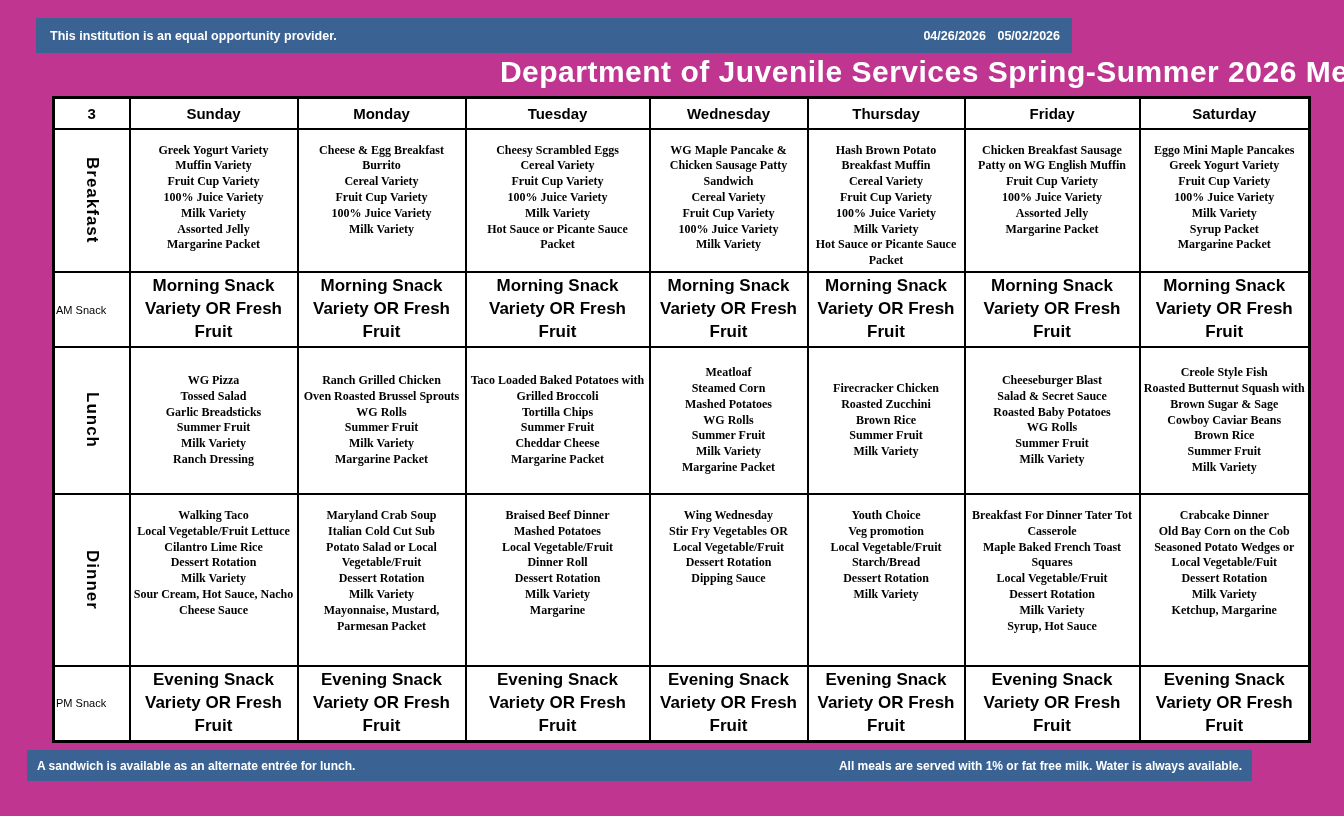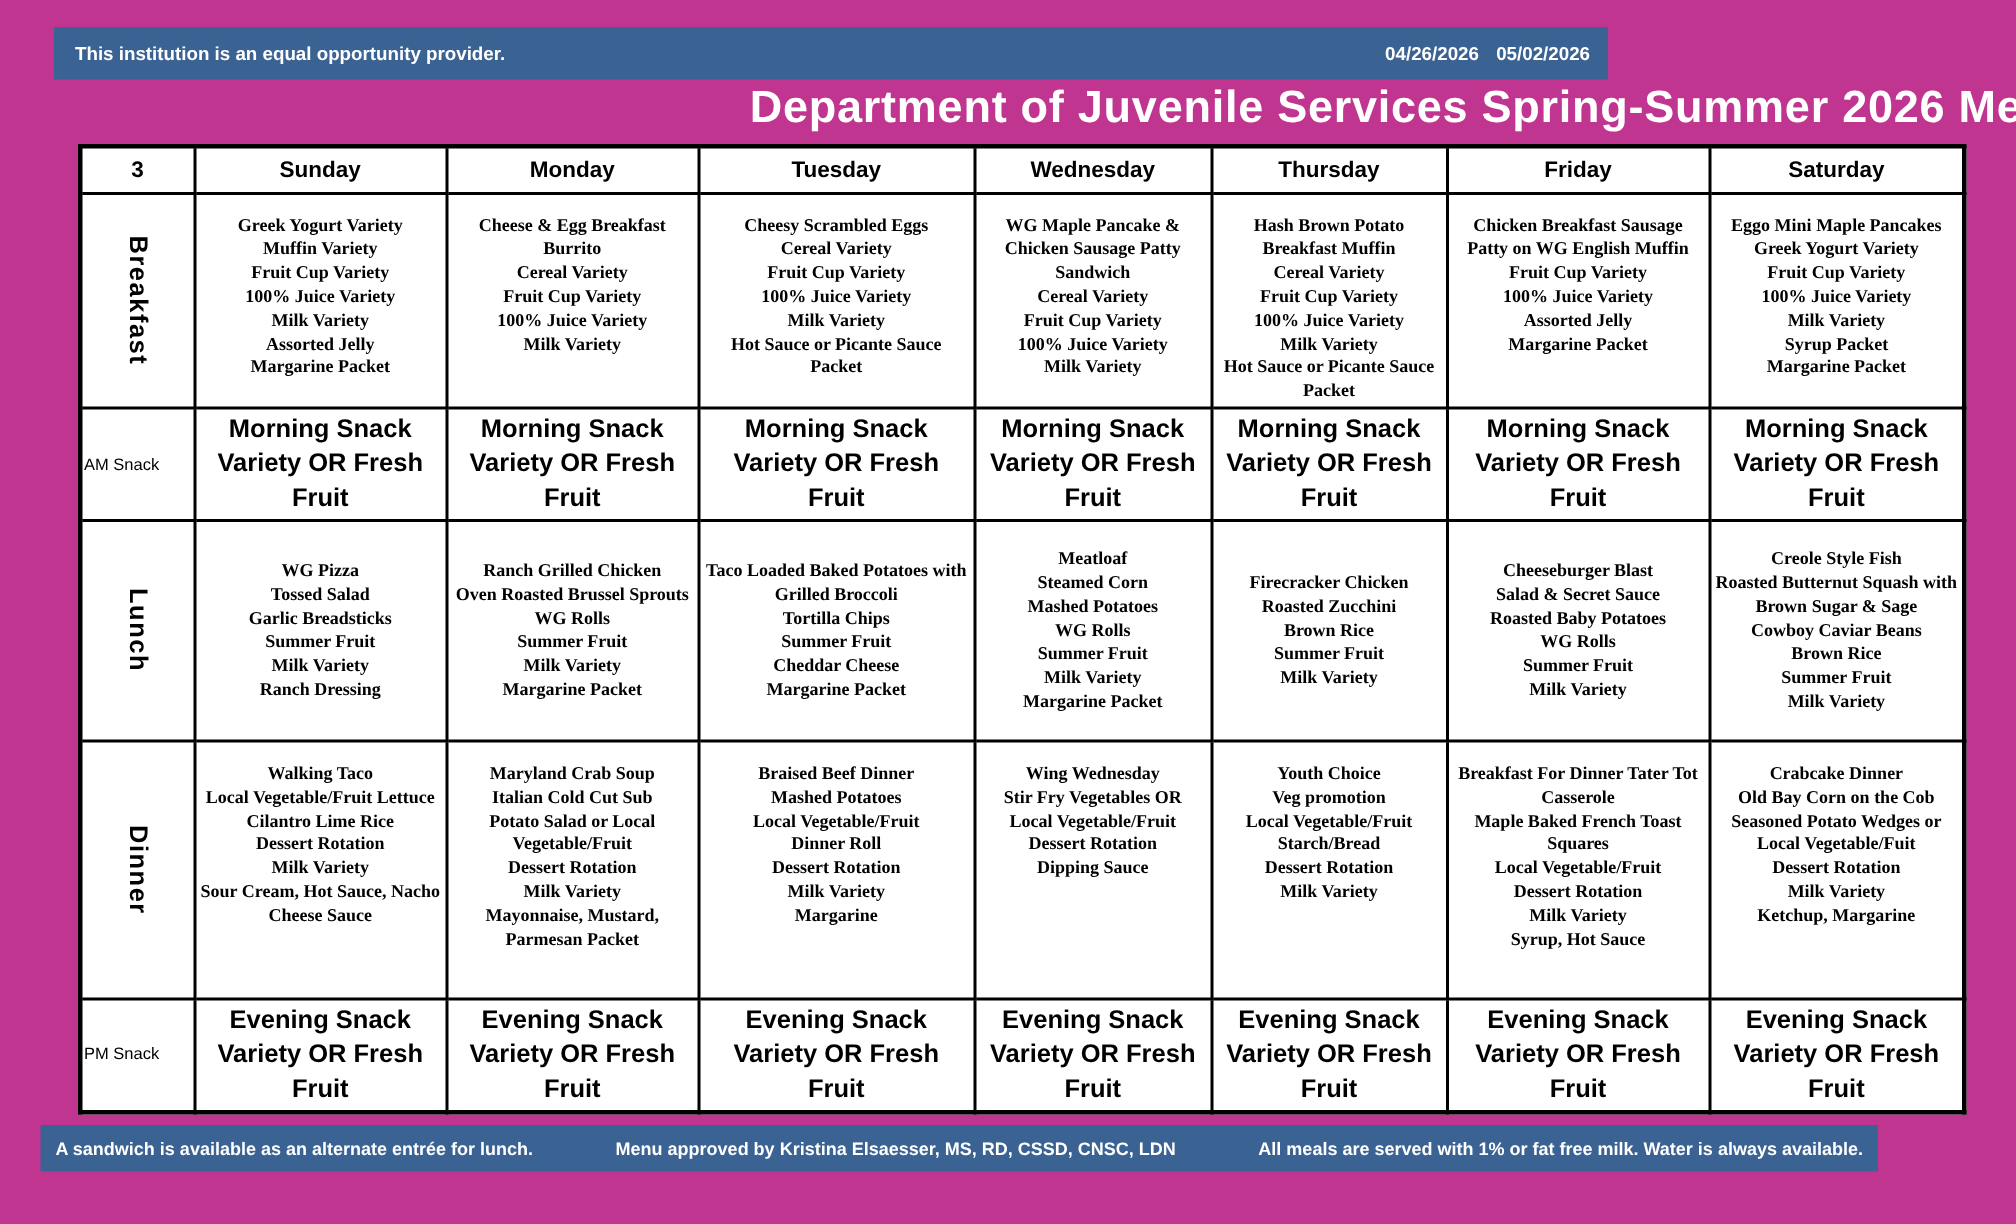--- a/index.html
+++ b/index.html
@@ -304,15 +304,14 @@
     <td class="snack-cell">Evening Snack Variety OR Fresh Fruit</td>
     <td class="snack-cell">Evening Snack Variety OR Fresh Fruit</td>
     <td class="snack-cell">Evening Snack Variety OR Fresh Fruit</td>
     <td class="snack-cell">Evening Snack Variety OR Fresh Fruit</td>
   </tr>
 </tbody>
   </table>
 
 <div class="footer-bar">
   <span>A sandwich is available as an alternate entrée for lunch.</span>
-  <span>Menu approved by Kristina Elsaesser, MS, RD, CSSD, CNSC, LDN</span>
   <span>All meals are served with 1% or fat free milk.  Water is always available.</span>
 </div>
 
 </body></html>

